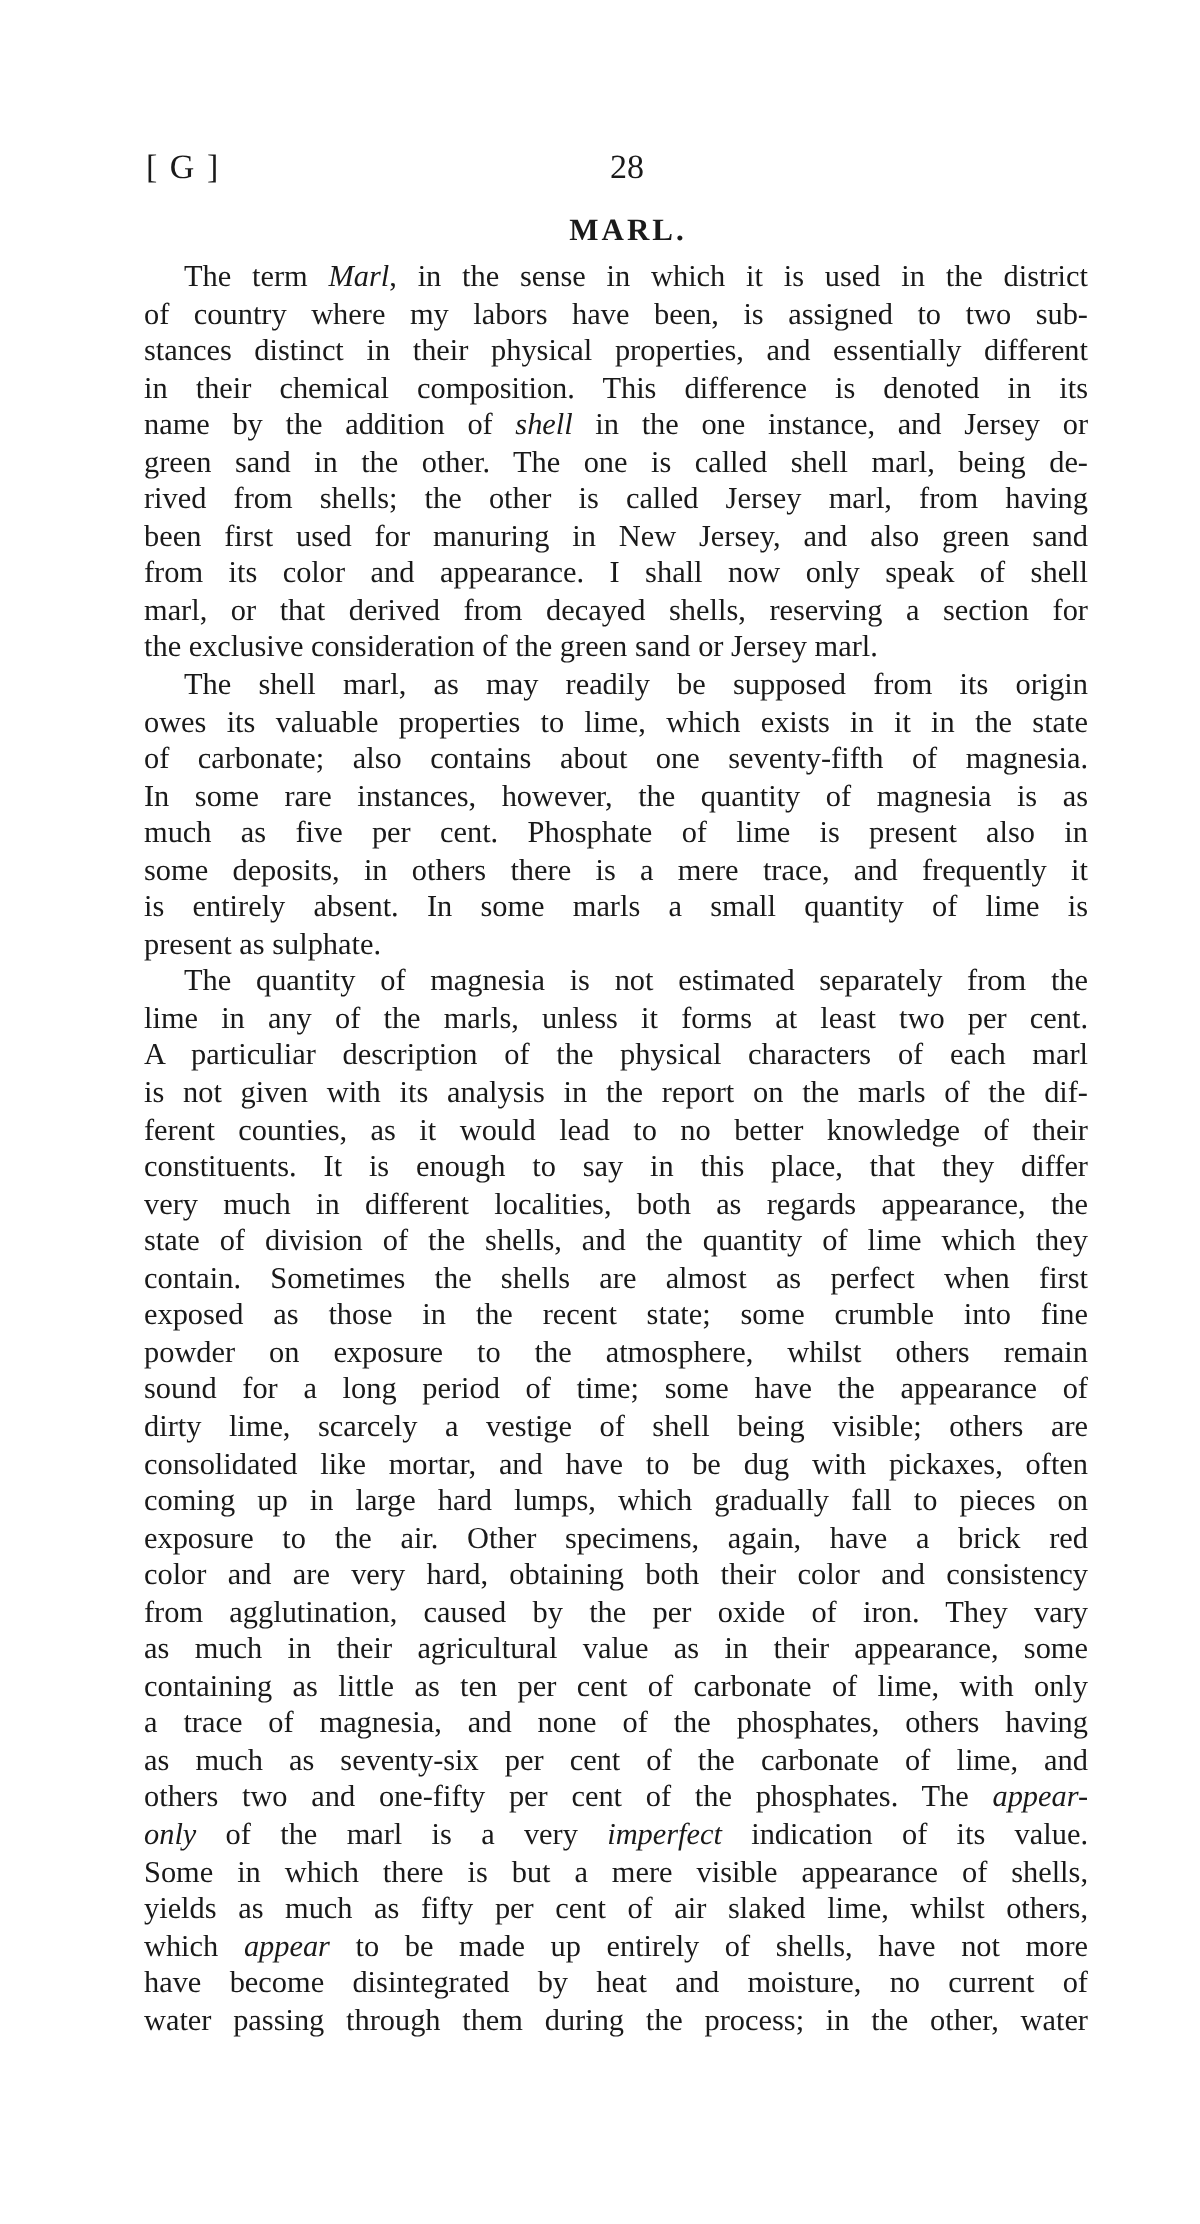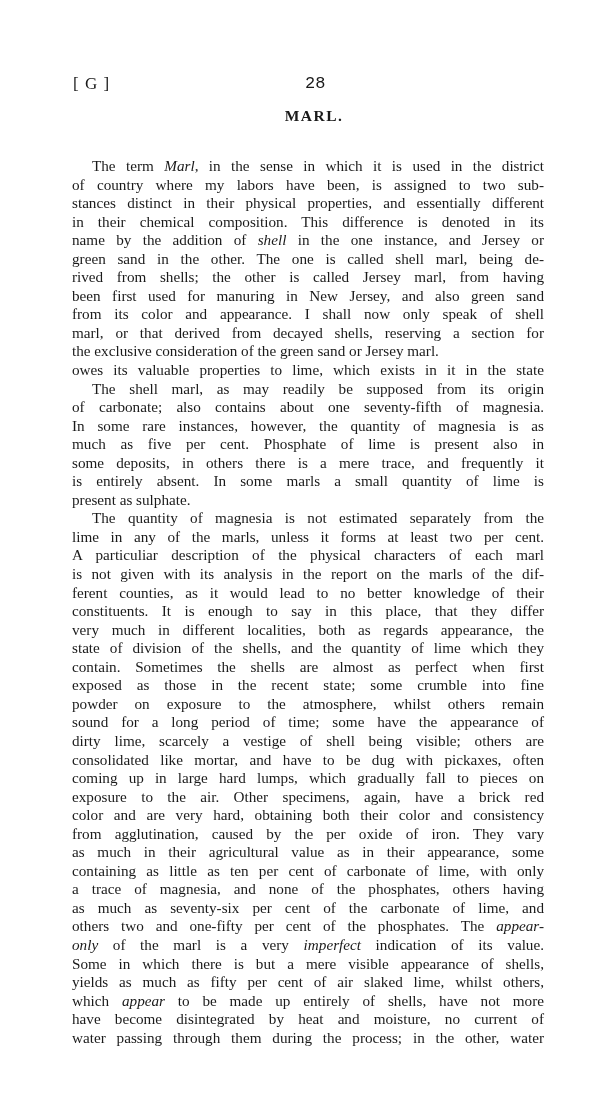--- a/index.html
+++ b/index.html
@@ -1,25 +1,25 @@
 <!DOCTYPE html>
 <html><head>
 <meta charset="utf-8">
 <style>
   html, body { margin: 0; padding: 0; background: #ffffff; }
   body { width: 600px; height: 1112px; position: relative; overflow: hidden;
          font-family: "Liberation Serif", "DejaVu Serif", serif; color: #1a1a1a; }
   .page-header { position: absolute; top: 74px; left: 73px; width: 470px; height: 24px;
                  font-size: 17px; }
   .header-left { position: absolute; left: 0; top: 0; letter-spacing: 1px; }
-  .header-center { position: absolute; left: 232px; top: 0; font-family: Liberation Mono, monospace; }
+  .header-center { position: absolute; left: 232px; top: 0; }
   .title { position: absolute; top: 107px; left: 0; width: 600px; text-align: center;
            font-size: 15.5px; font-weight: bold; letter-spacing: 1.5px; padding-left: 28px; box-sizing: border-box; }
   .body-text { position: absolute; top: 130px; left: 72px; width: 472px;
-               font-size: 15.2px; line-height: 18.55px; text-align: justify; margin-top: 27px; }
+               font-size: 15.2px; line-height: 18.55px; text-align: justify; }
   .line { display: block; text-align: justify; text-align-last: justify; white-space: nowrap; height: 18.55px; }
   .line.last { text-align-last: left; }
   .line.indent { padding-left: 20px; }
   em { font-style: italic; }
 </style>
 </head>
 <body>
 
 <div class="page-header">
   <span class="header-left">[ G ]</span>
@@ -36,22 +36,22 @@
       <span class="line">in their chemical composition. This difference is denoted in its</span>
       <span class="line">name by the addition of <em>shell</em> in the one instance, and Jersey or</span>
       <span class="line">green sand in the other. The one is called shell marl, being de-</span>
       <span class="line">rived from shells; the other is called Jersey marl, from having</span>
       <span class="line">been first used for manuring in New Jersey, and also green sand</span>
       <span class="line">from its color and appearance. I shall now only speak of shell</span>
       <span class="line">marl, or that derived from decayed shells, reserving a section for</span>
       <span class="line last">the exclusive consideration of the green sand or Jersey marl.</span>
     </div>
     <div>
+      <span class="line indent">The shell marl, as may readily be supposed from its origin</span>
       <span class="line">owes its valuable properties to lime, which exists in it in the state</span>
-      <span class="line indent">The shell marl, as may readily be supposed from its origin</span>
       <span class="line">of carbonate; also contains about one seventy-fifth of magnesia.</span>
       <span class="line">In some rare instances, however, the quantity of magnesia is as</span>
       <span class="line">much as five per cent. Phosphate of lime is present also in</span>
       <span class="line">some deposits, in others there is a mere trace, and frequently it</span>
       <span class="line">is entirely absent. In some marls a small quantity of lime is</span>
       <span class="line last">present as sulphate.</span>
     </div>
     <div>
       <span class="line indent">The quantity of magnesia is not estimated separately from the</span>
       <span class="line">lime in any of the marls, unless it forms at least two per cent.</span>

